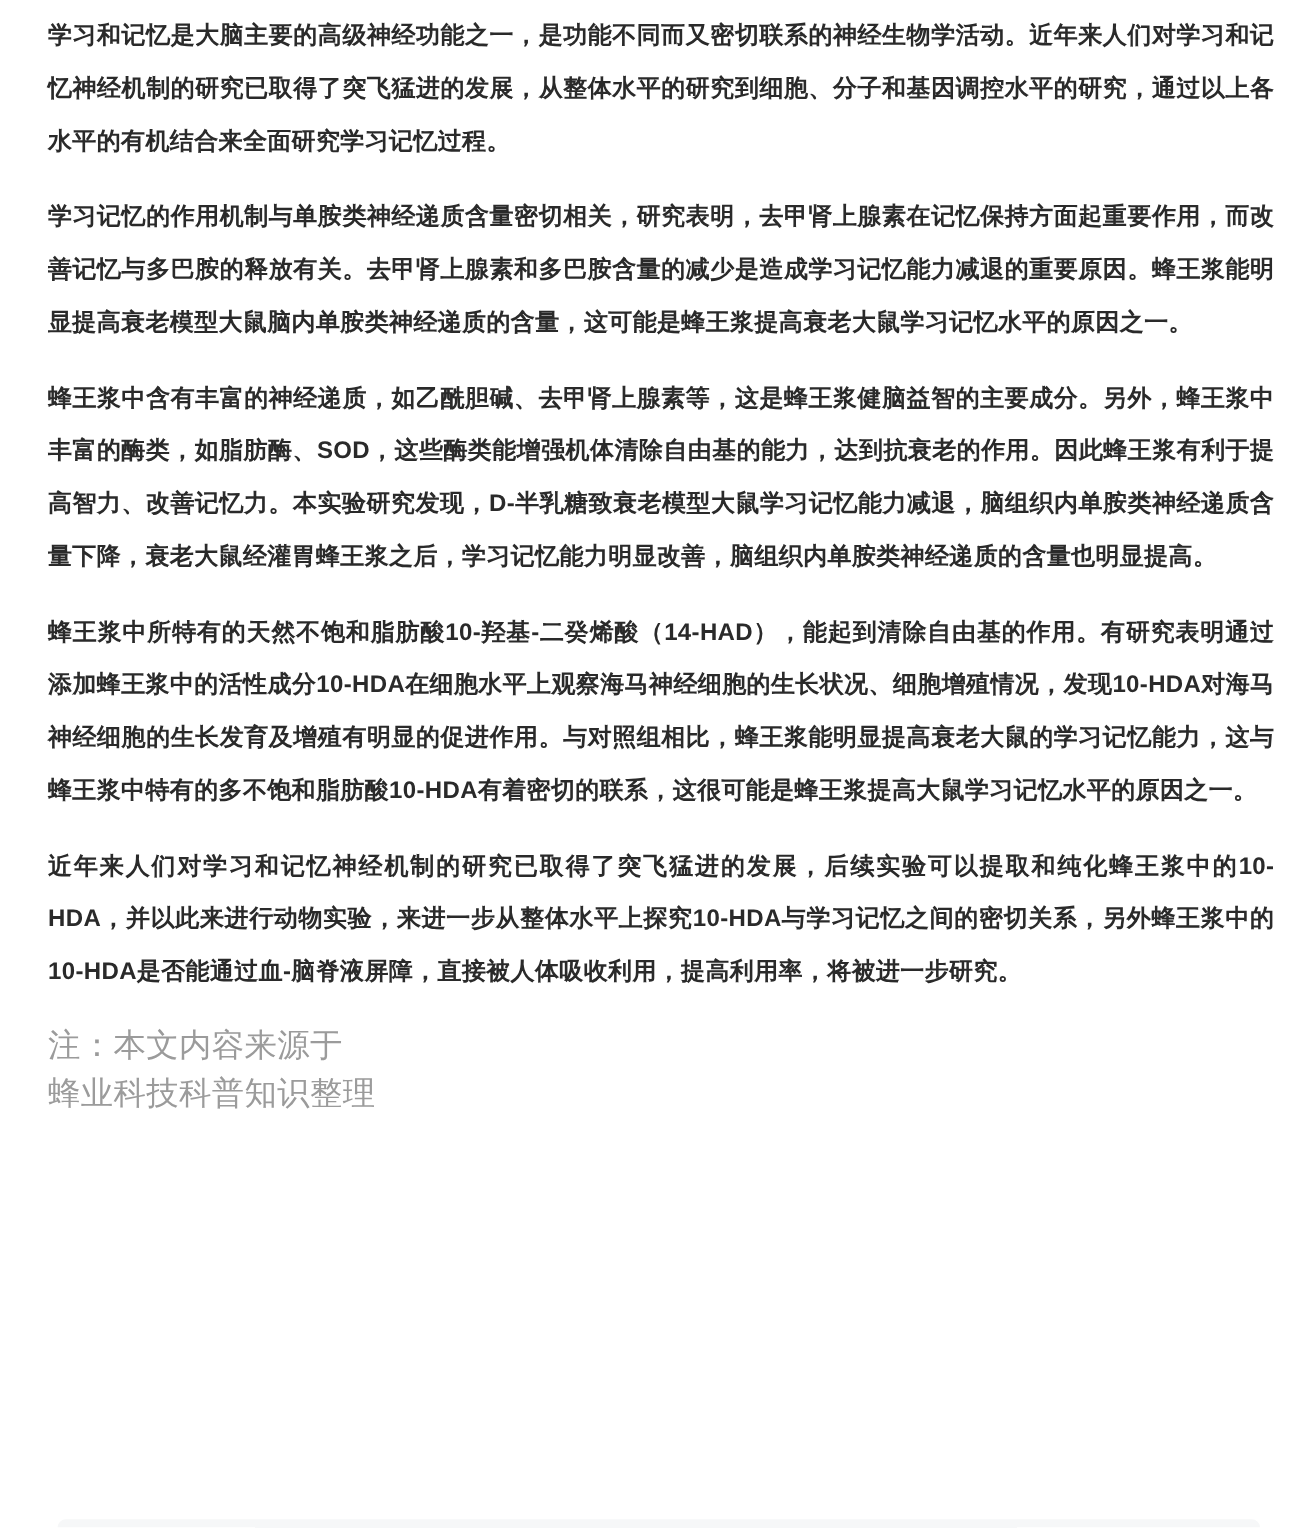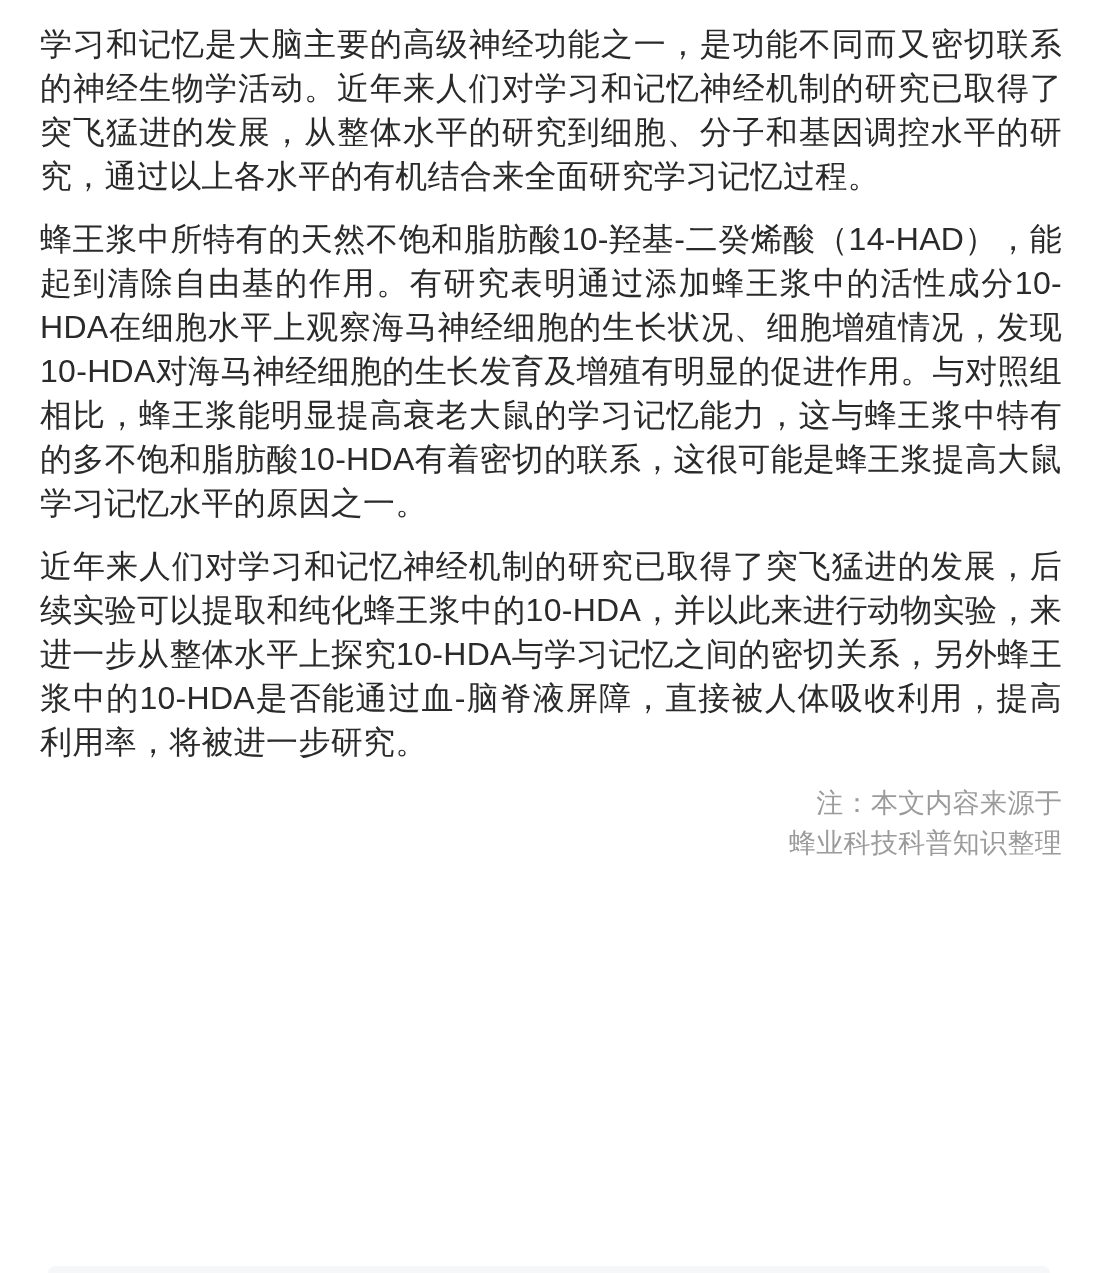--- a/index.html
+++ b/index.html
@@ -11,53 +11,55 @@
     width: 1096px;
     height: 1273px;
     position: relative;
     overflow: hidden;
     font-family: "Liberation Sans", "DejaVu Sans", sans-serif;
   }
   .article {
     padding: 6px 34px 0 40px;
   }
   .article p.body-paragraph {
-    margin: 16px 0 19px 0;
-    font-size: 32px;
+    margin: 2px 0 19px 0;
+    font-size: 20px;
     line-height: 44px;
     color: #2a2a2a;
     text-align: justify;
     letter-spacing: 0.3px;
     word-break: break-word;
+    font-weight: bold;
   }
   .source-note {
     margin-top: 8px;
   }
   .source-note .note-line {
     font-size: 27px;
     line-height: 40px;
     color: #9b9b9b;
     letter-spacing: 0.3px;
-    text-align: right;
   }
   .next-card-stub {
     position: absolute;
     left: 48px;
     bottom: 0;
     width: 1002px;
     height: 7px;
     background: #f6f7f8;
     border-radius: 10px 10px 0 0;
   }
 </style>
 </head>
 <body>
 
 <div class="article">
   <p class="body-paragraph">学习和记忆是大脑主要的高级神经功能之一，是功能不同而又密切联系的神经生物学活动。近年来人们对学习和记忆神经机制的研究已取得了突飞猛进的发展，从整体水平的研究到细胞、分子和基因调控水平的研究，通过以上各水平的有机结合来全面研究学习记忆过程。</p>
+  <p class="body-paragraph">学习记忆的作用机制与单胺类神经递质含量密切相关，研究表明，去甲肾上腺素在记忆保持方面起重要作用，而改善记忆与多巴胺的释放有关。去甲肾上腺素和多巴胺含量的减少是造成学习记忆能力减退的重要原因。蜂王浆能明显提高衰老模型大鼠脑内单胺类神经递质的含量，这可能是蜂王浆提高衰老大鼠学习记忆水平的原因之一。</p>
+  <p class="body-paragraph">蜂王浆中含有丰富的神经递质，如乙酰胆碱、去甲肾上腺素等，这是蜂王浆健脑益智的主要成分。另外，蜂王浆中丰富的酶类，如脂肪酶、SOD，这些酶类能增强机体清除自由基的能力，达到抗衰老的作用。因此蜂王浆有利于提高智力、改善记忆力。本实验研究发现，D-半乳糖致衰老模型大鼠学习记忆能力减退，脑组织内单胺类神经递质含量下降，衰老大鼠经灌胃蜂王浆之后，学习记忆能力明显改善，脑组织内单胺类神经递质的含量也明显提高。</p>
   <p class="body-paragraph">蜂王浆中所特有的天然不饱和脂肪酸10-羟基-二癸烯酸（14-HAD），能起到清除自由基的作用。有研究表明通过添加蜂王浆中的活性成分10-HDA在细胞水平上观察海马神经细胞的生长状况、细胞增殖情况，发现10-HDA对海马神经细胞的生长发育及增殖有明显的促进作用。与对照组相比，蜂王浆能明显提高衰老大鼠的学习记忆能力，这与蜂王浆中特有的多不饱和脂肪酸10-HDA有着密切的联系，这很可能是蜂王浆提高大鼠学习记忆水平的原因之一。</p>
   <p class="body-paragraph">近年来人们对学习和记忆神经机制的研究已取得了突飞猛进的发展，后续实验可以提取和纯化蜂王浆中的10-HDA，并以此来进行动物实验，来进一步从整体水平上探究10-HDA与学习记忆之间的密切关系，另外蜂王浆中的10-HDA是否能通过血-脑脊液屏障，直接被人体吸收利用，提高利用率，将被进一步研究。</p>
 
   <div class="source-note">
     <div class="note-line">注：本文内容来源于</div>
     <div class="note-line">蜂业科技科普知识整理</div>
 
   </div>
 </div>
 

